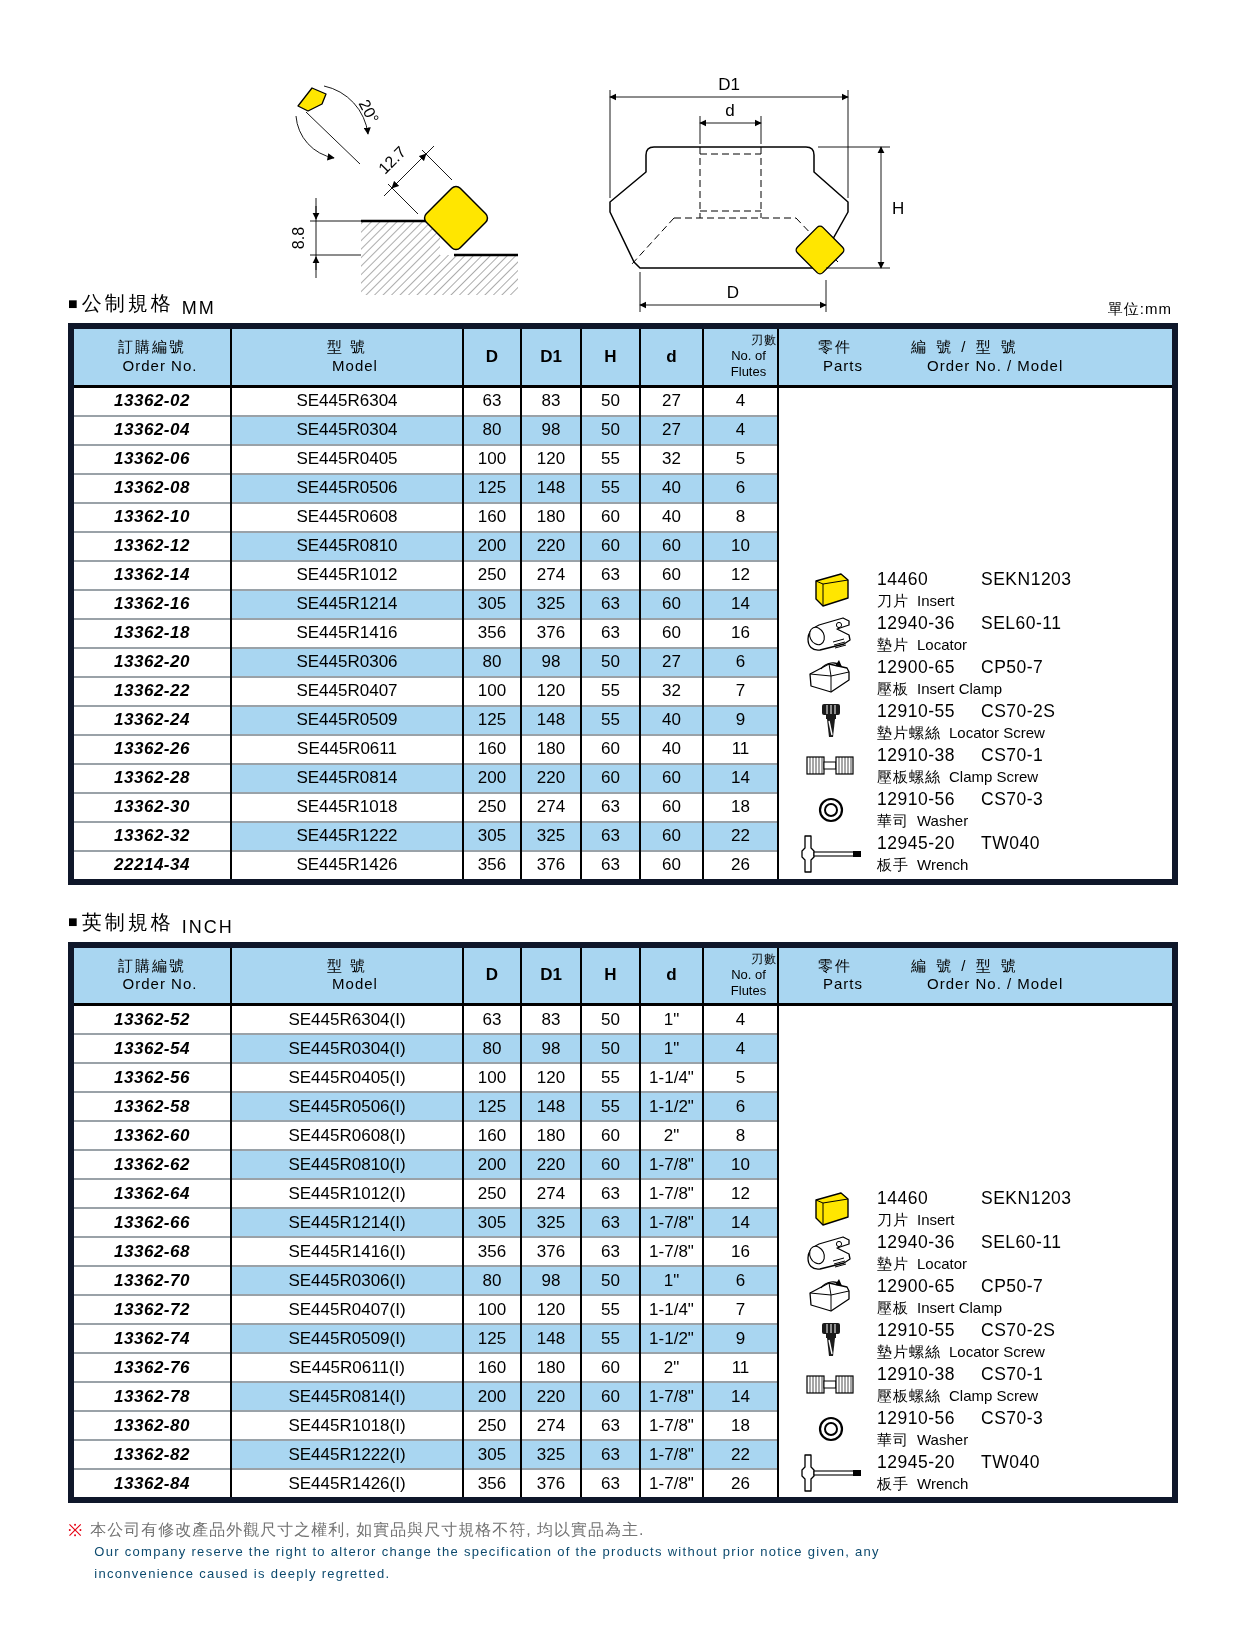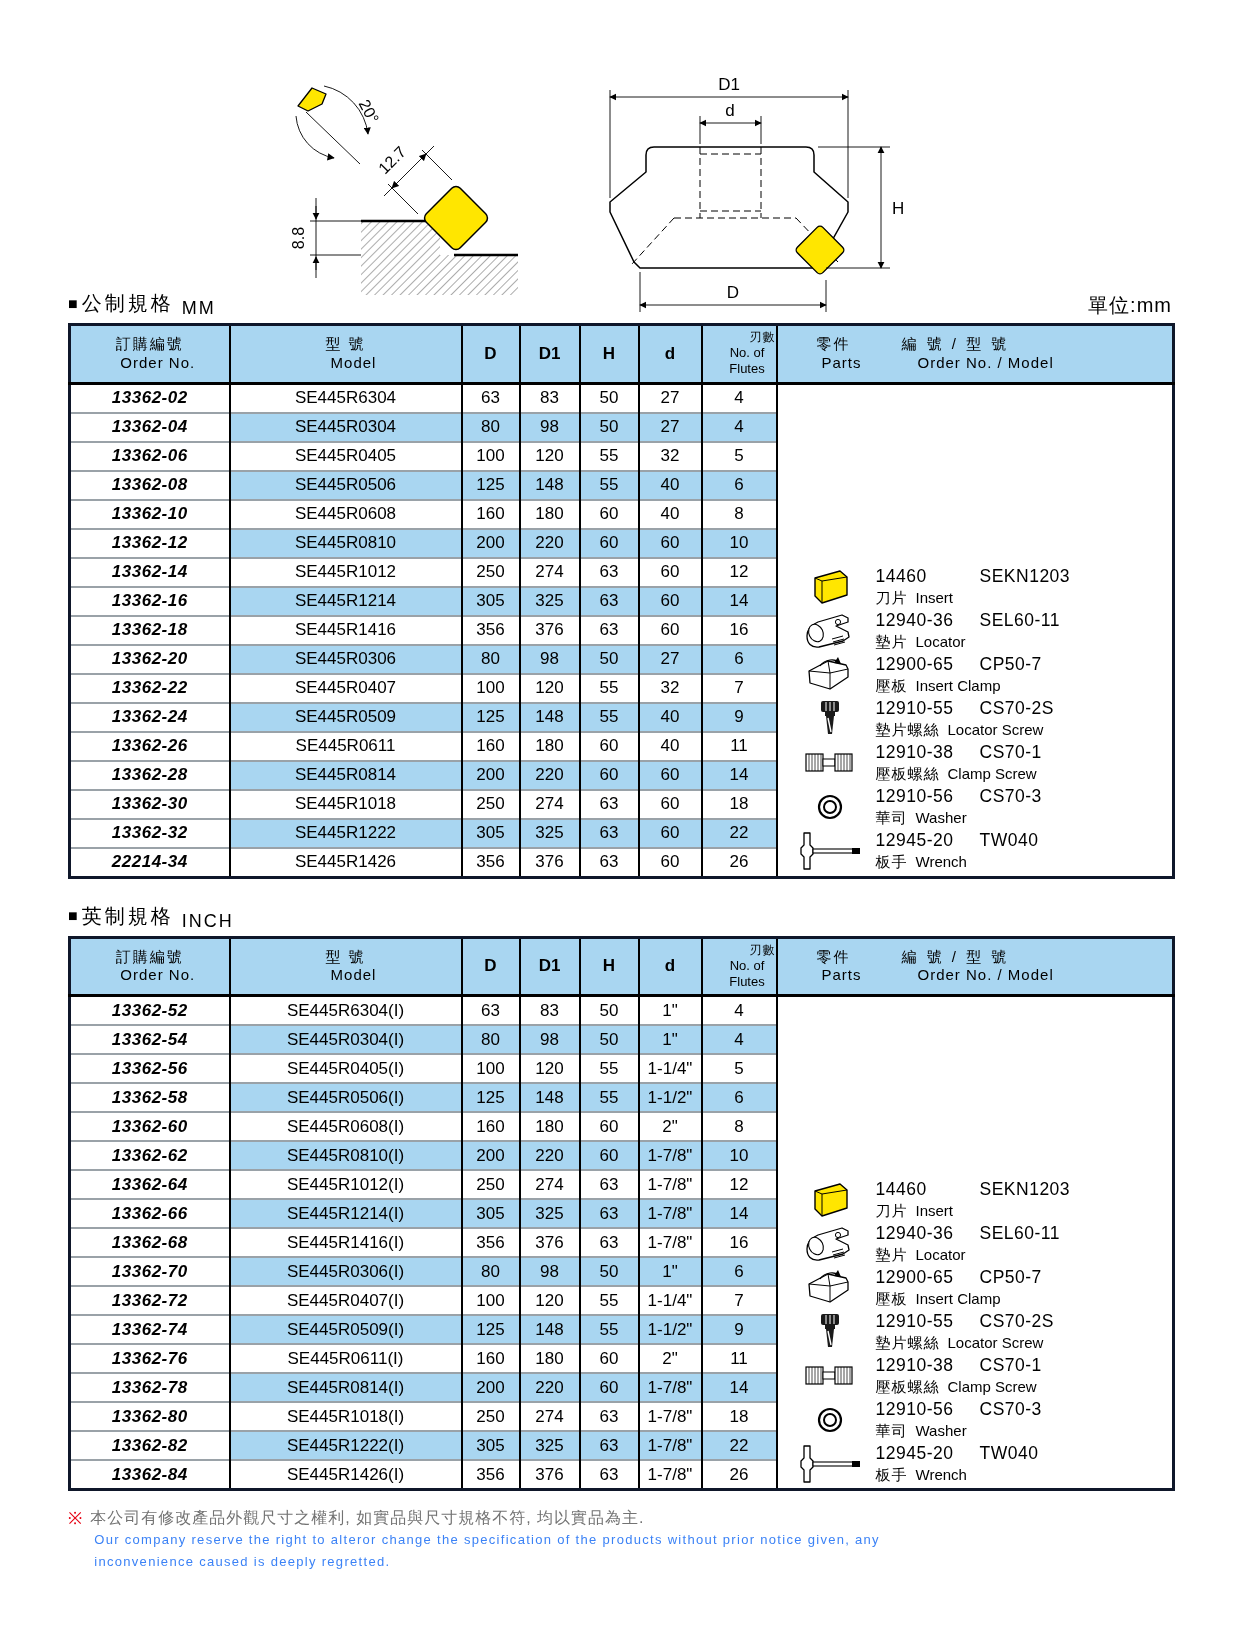--- a/index.html
+++ b/index.html
@@ -9,34 +9,34 @@
   
   .diagram-area{position:relative;height:288px;}
   .diag{position:absolute;}
   svg text{font-family:"Liberation Sans",sans-serif;fill:#000;}
 
   
   .section-head{display:flex;justify-content:space-between;align-items:flex-end;margin:0 68px 4px 68px;}
   .sec-title{font-size:20px;letter-spacing:3px;display:flex;align-items:center;}
   .sec-bullet{font-size:16px;margin-right:4px;letter-spacing:0;}
   .sec-latin{font-size:18px;letter-spacing:2px;margin-left:8px;margin-top:10px;}
-  .unit-label{font-size:20px;letter-spacing:1px;}
+  .unit-label{font-size:15px;letter-spacing:1px;}
 
   
-  table.spec-table{border-collapse:collapse;table-layout:fixed;width:1104px;margin:2px 68px 0 68px;border:3px solid #0f172a;}
+  table.spec-table{border-collapse:collapse;table-layout:fixed;width:1104px;margin:2px 68px 0 68px;border:6px solid #0f172a;}
   .spec-table th,.spec-table td{border-left:2px solid #000;padding:0;}
   .spec-table thead th{background:#a9d6f1;border-bottom:3px solid #000;padding:4px 0;vertical-align:middle;}
   .hzh{font-size:15px;line-height:1.25;letter-spacing:2px;font-weight:normal;}
   .hen{font-size:15px;line-height:1.25;font-weight:normal;letter-spacing:1px;padding-left:16px;}
   .h1{font-size:17px;font-weight:bold;}
   .hflutes .hzh{font-size:12px;letter-spacing:1px;text-align:right;}
   .hflutes .hen{font-size:13px;letter-spacing:0;}
   .parts-head{display:flex;align-items:flex-end;text-align:left;}
   .ph-left{width:112px;text-align:center;flex:0 0 112px;}
-  .ph-right{margin-left:12px;}
+  .ph-right{margin-left:20px;}
   .ph-right .hzh{letter-spacing:3px;}
 
   .spec-table tbody td{height:27px;text-align:center;vertical-align:middle;font-size:17px;border-top:2px solid #9aa2a8;background:#fff;}
   .spec-table tbody tr:first-child td{border-top:none;}
   td.c-order{background:#a9d6f1;font-weight:bold;font-style:italic;letter-spacing:0.5px;}
   tr.r-blue td.c-data{background:#a9d6f1;}
   td.parts-cell{background:#fff;vertical-align:top;border-top:none;}
 
   
   .parts-list{height:486px;display:flex;flex-direction:column;justify-content:flex-end;padding:2px 0 2px 6px;}
@@ -45,21 +45,21 @@
   .part-text{text-align:left;}
   .part-line1{font-size:17.5px;letter-spacing:0.5px;}
   .part-order{display:inline-block;min-width:104px;}
   .part-line2{font-size:15px;margin-top:2px;}
   .part-zh{margin-right:8px;letter-spacing:1px;}
 
   
   .footnote{margin:16px 68px 0 68px;display:flex;}
   .fn-mark{color:#e60012;font-size:17px;margin-right:8px;line-height:1.4;}
   .fn-zh{font-size:16px;letter-spacing:1px;line-height:1.4;color:#737373;}
-  .fn-en{font-size:13px;letter-spacing:1.3px;line-height:1.7;color:#3b82f6;margin-left:4px;}
+  .fn-en{font-size:13px;letter-spacing:1.3px;line-height:1.7;color:#0c4a6e;margin-left:4px;}
 </style>
 </head>
 <body>
 
 <div class="page">
 
   <div class="diagram-area">
 
     <svg class="diag" style="left:268px;top:70px" width="300" height="235" viewBox="0 0 300 235">
       <defs>

